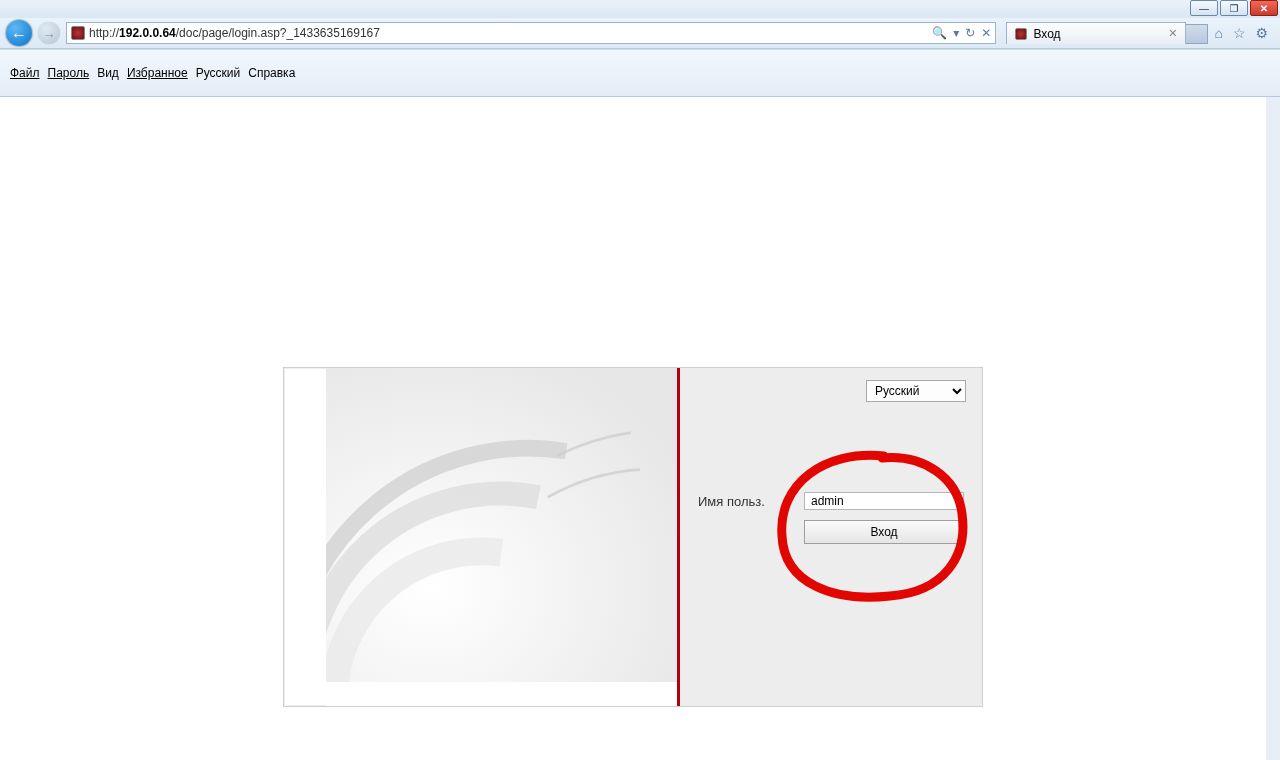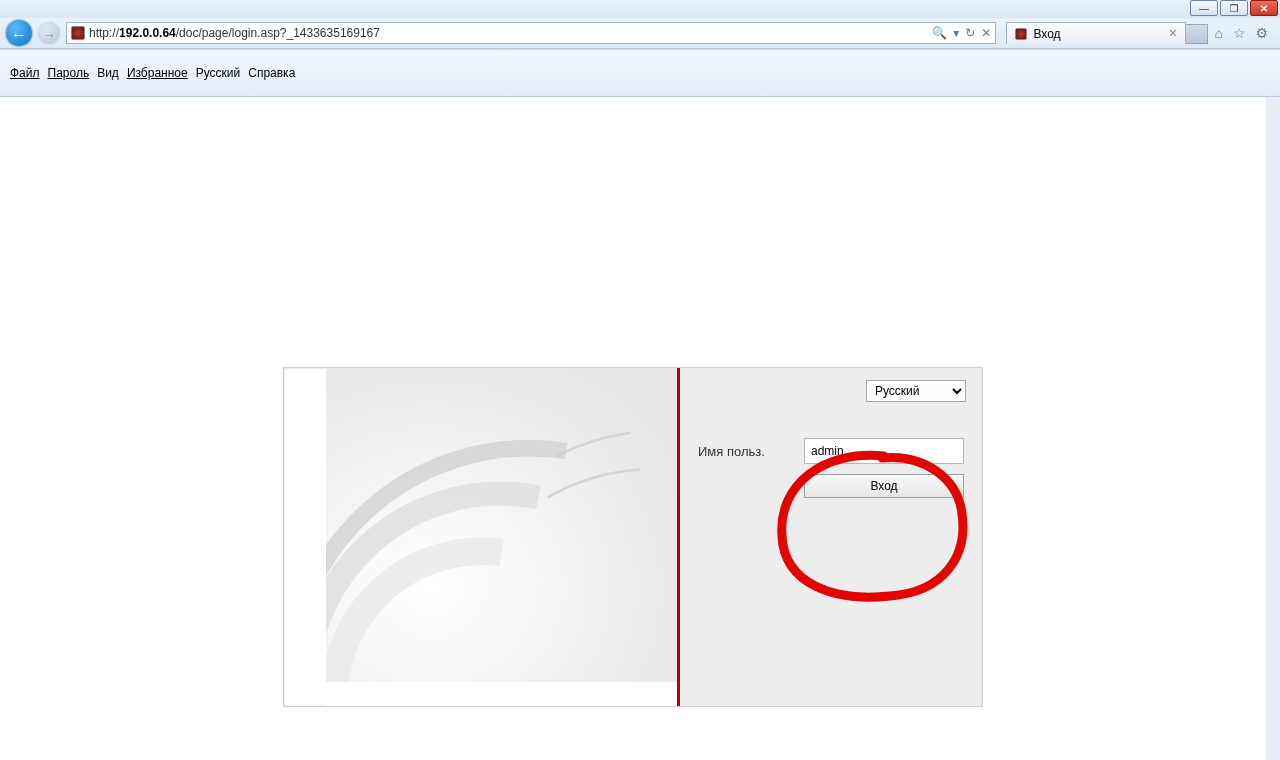--- a/index.html
+++ b/index.html
@@ -100,25 +100,25 @@
   .brand .hi{color:#c8102e;font-weight:700;}
   .swirl{position:absolute;inset:0;}
   .card-right{
     flex:1;background:#ededed;padding:14px 18px;position:relative;
   }
   .lang-select{
     position:absolute;top:12px;right:16px;
     width:100px;height:22px;border:1px solid #a8a8a8;background:#fdfdfd;
     font-size:12px;padding:0 4px;
   }
-  .form{margin-top:56px;}
+  .form{margin-top:110px;}
   .form-row{display:flex;align-items:center;margin-bottom:10px;}
   .form-row label{width:106px;font-size:13px;color:#333;}
   .form-row input{
-    width:160px;height:26px;border:1px solid #b6b6b6;background:#fff;
+    width:160px;height:18px;border:1px solid #b6b6b6;background:#fff;
     font-size:12px;padding:0 6px;
   }
   .form-row input[type=password]{border:1px solid #5a8bd6;outline:1px solid #bcd3f0;background:#fff;}
   .login-btn{
     margin-left:106px;width:160px;height:24px;
     background:linear-gradient(#fafafa,#e5e5e5);
     border:1px solid #9e9e9e;font-size:12px;cursor:default;
   }
   
   .annot{position:absolute;pointer-events:none;}

